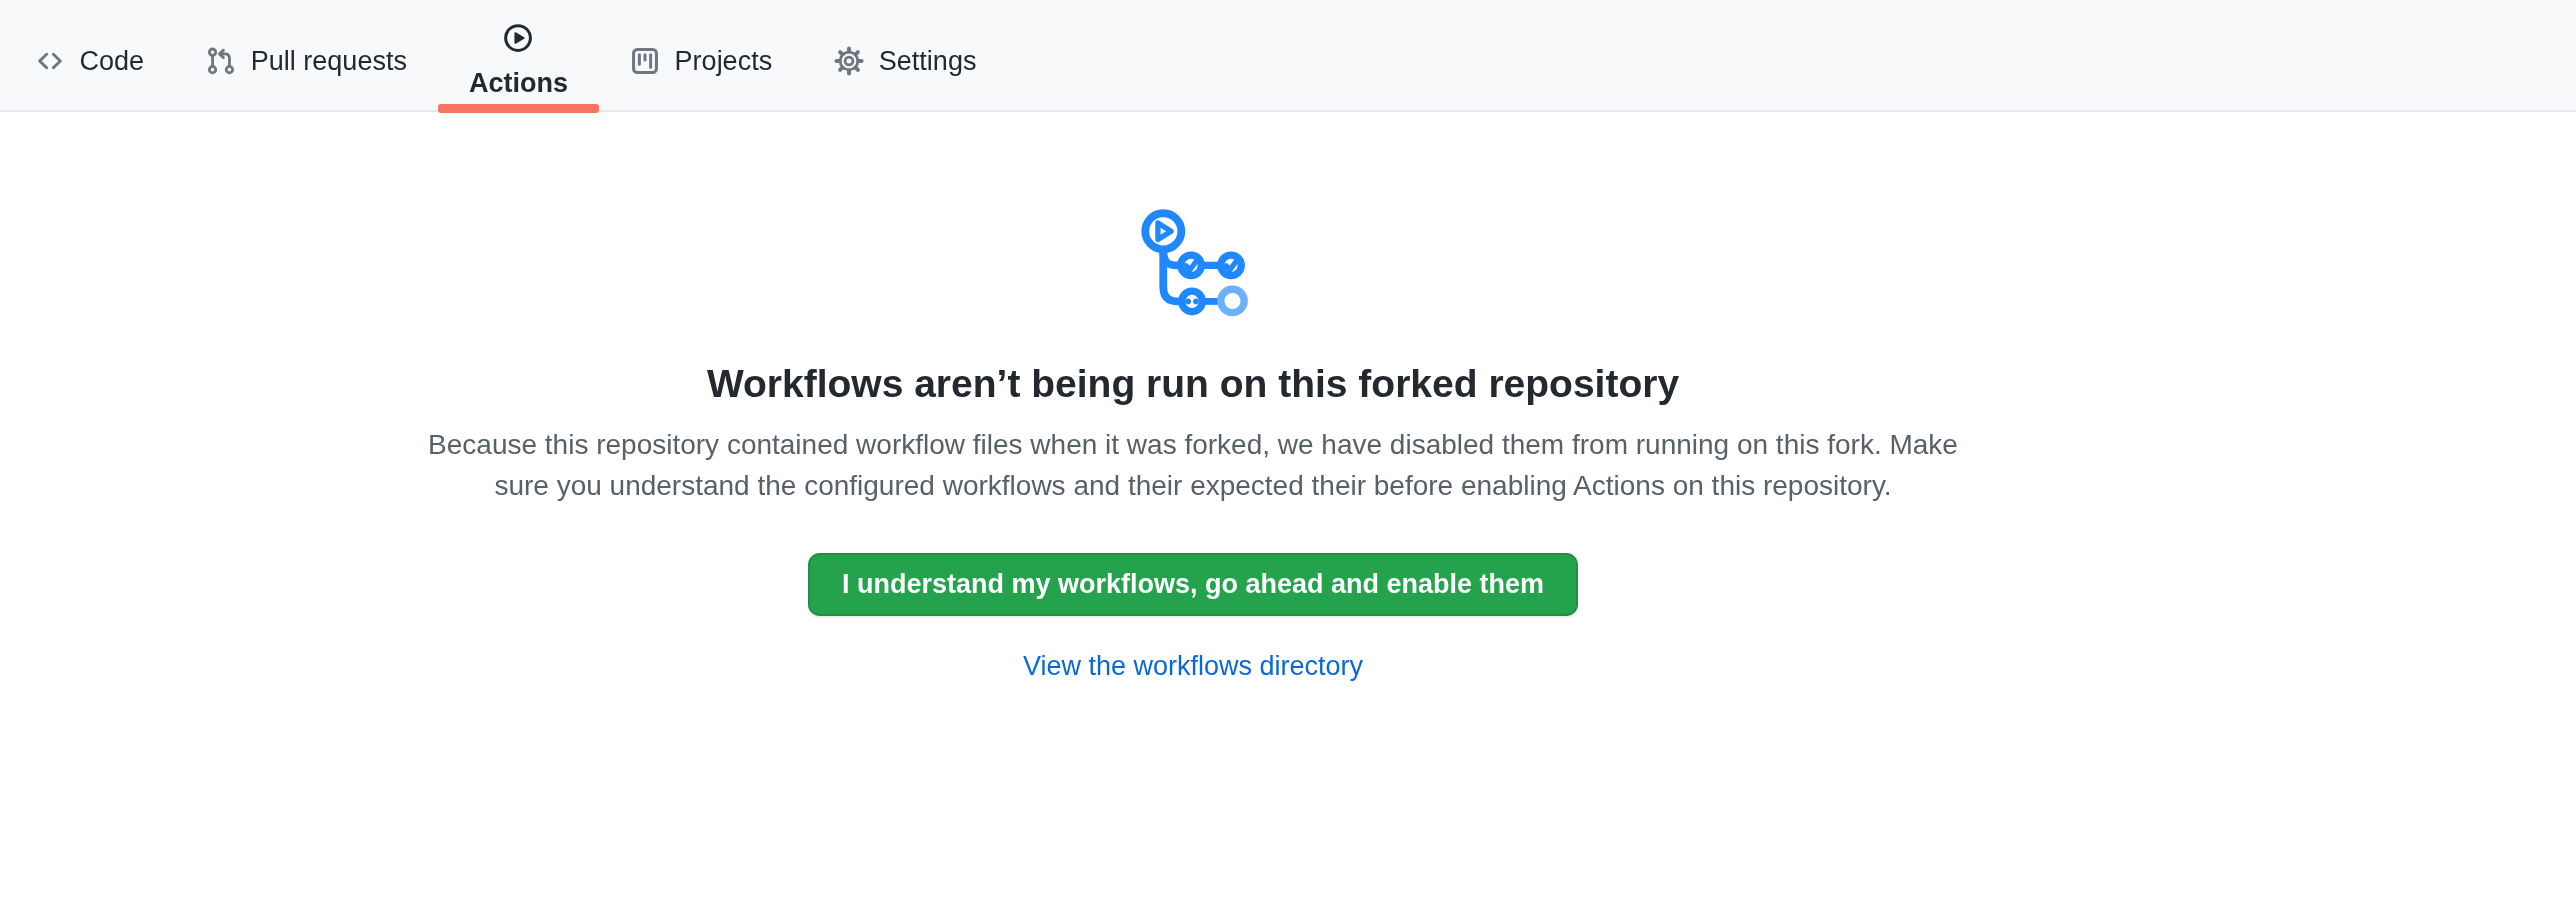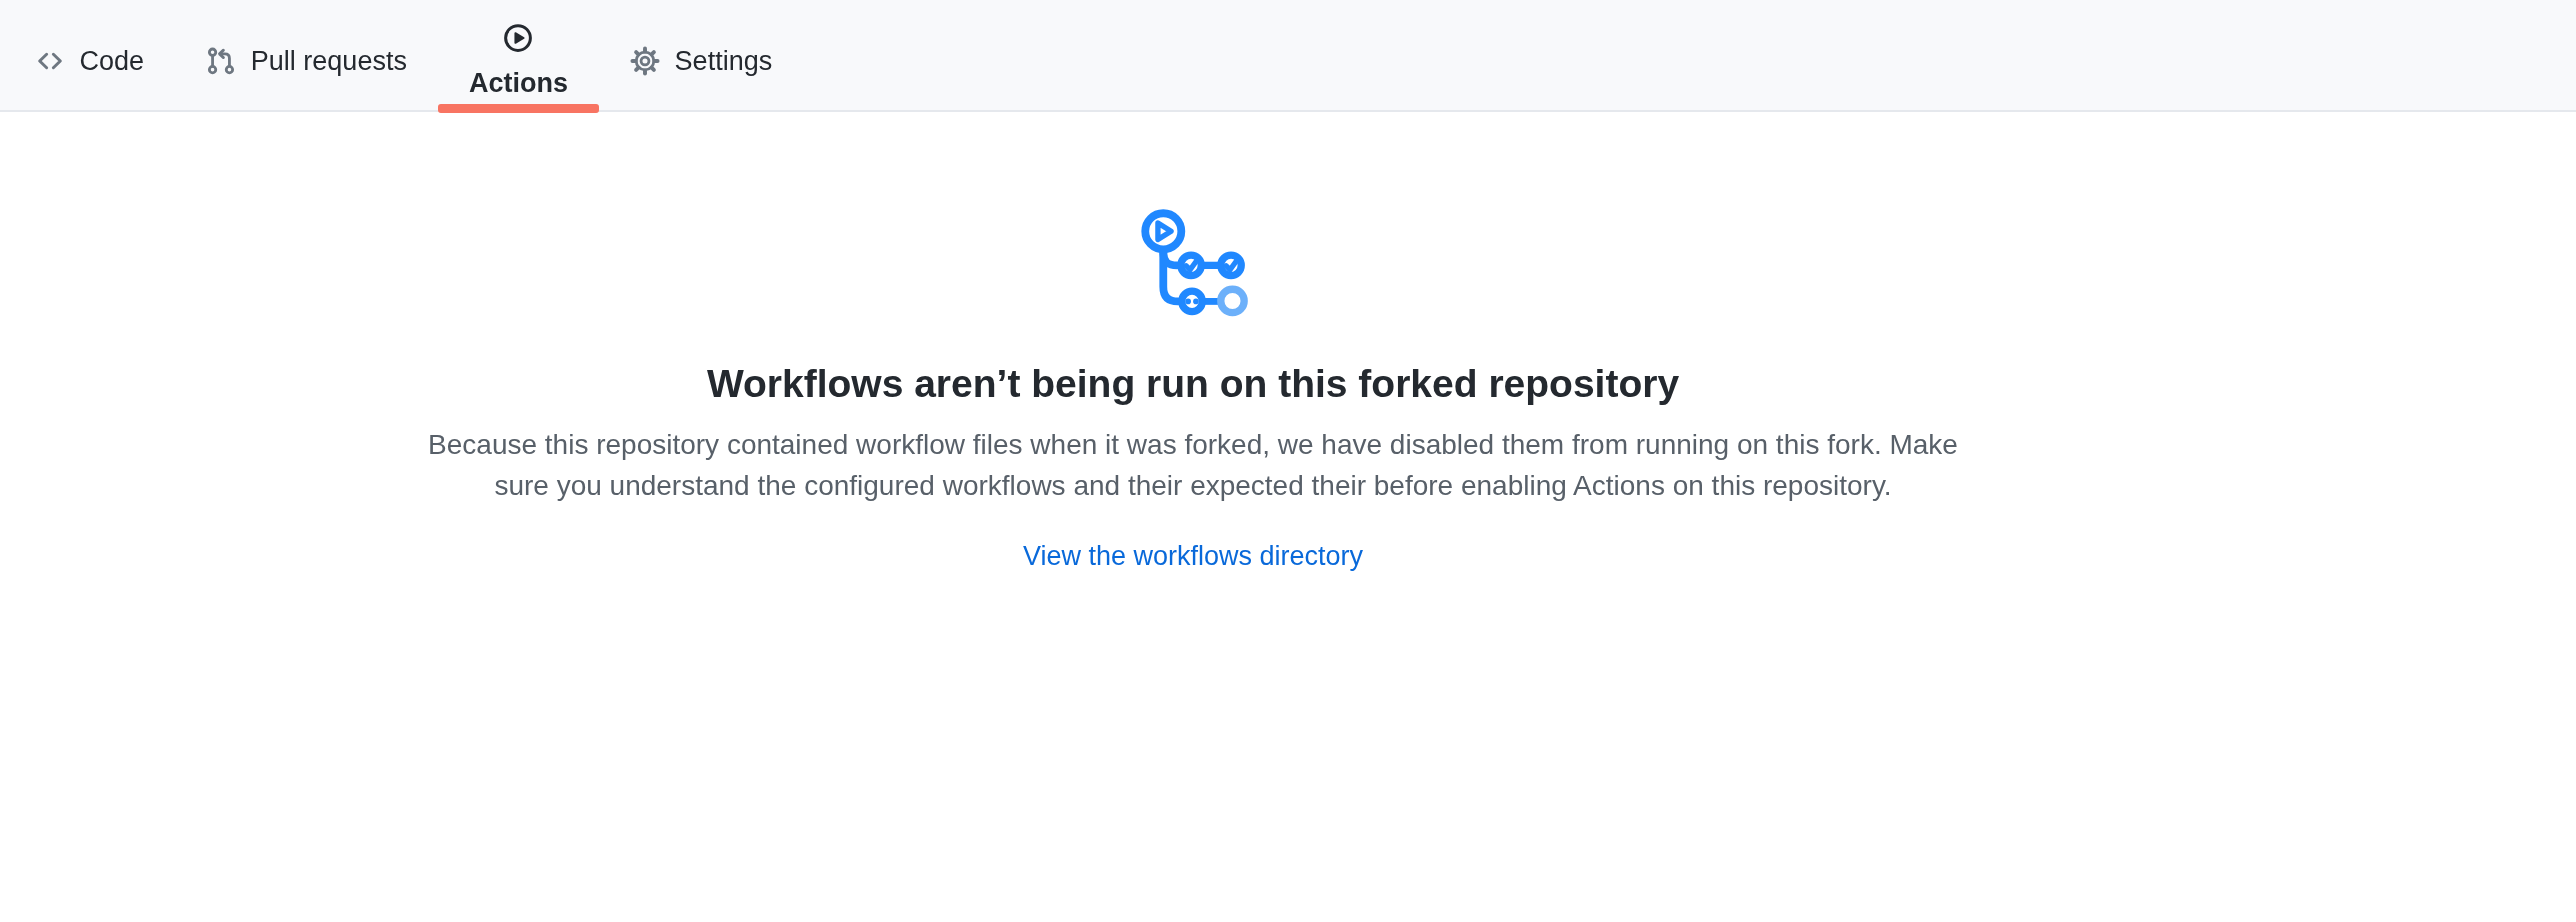--- a/index.html
+++ b/index.html
@@ -125,20 +125,31 @@
   <a class="tab selected">
     <span class="ticon">
       <svg width="30" height="30" viewBox="0 0 16 16">
         <circle cx="8" cy="8" r="6.6" fill="none" stroke="#24292f" stroke-width="1.6"></circle>
         <path d="M6.6 5.4 L11 8 L6.6 10.6 Z" fill="#24292f" stroke="#24292f" stroke-width="1" stroke-linejoin="round"></path>
       </svg>
     </span>
     <span>Actions</span>
   </a>
 
+  <a class="tab">
+    <span class="ticon">
+      <svg width="30" height="30" viewBox="0 0 16 16" fill="none" stroke="#6e7781" stroke-width="1.6" stroke-linecap="round">
+        <rect x="1.9" y="1.9" width="12.2" height="12.2" rx="2"></rect>
+        <line x1="5" y1="4.7" x2="5" y2="9.7"></line>
+        <line x1="8" y1="4.7" x2="8" y2="7.4"></line>
+        <line x1="11" y1="4.7" x2="11" y2="11.3"></line>
+      </svg>
+    </span>
+    <span>Projects</span>
+  </a>
 
   <a class="tab">
     <span class="ticon">
       <svg width="30" height="30" viewBox="0 0 16 16" fill="none" stroke="#6e7781" stroke-linecap="round">
         <g stroke-width="2.1">
           <line x1="13" y1="8" x2="14.7" y2="8"></line>
           <line x1="11.54" y1="11.54" x2="12.74" y2="12.74"></line>
           <line x1="8" y1="13" x2="8" y2="14.7"></line>
           <line x1="4.46" y1="11.54" x2="3.26" y2="12.74"></line>
           <line x1="3" y1="8" x2="1.3" y2="8"></line>
@@ -180,17 +191,18 @@
     </svg>
   </div>
 
   <h3 class="headline">Workflows aren’t being run on this forked repository</h3>
 
   <p class="desc">
     <span>Because this repository contained workflow files when it was forked, we have disabled them from running on this fork. Make</span><br>
     <span>sure you understand the configured workflows and their expected their before enabling Actions on this repository.</span>
   </p>
 
+  <button class="enable-btn">I understand my workflows, go ahead and enable them</button>
 
   <a class="wf-link">View the workflows directory</a>
 
 </main>
 
 
 </body></html>

